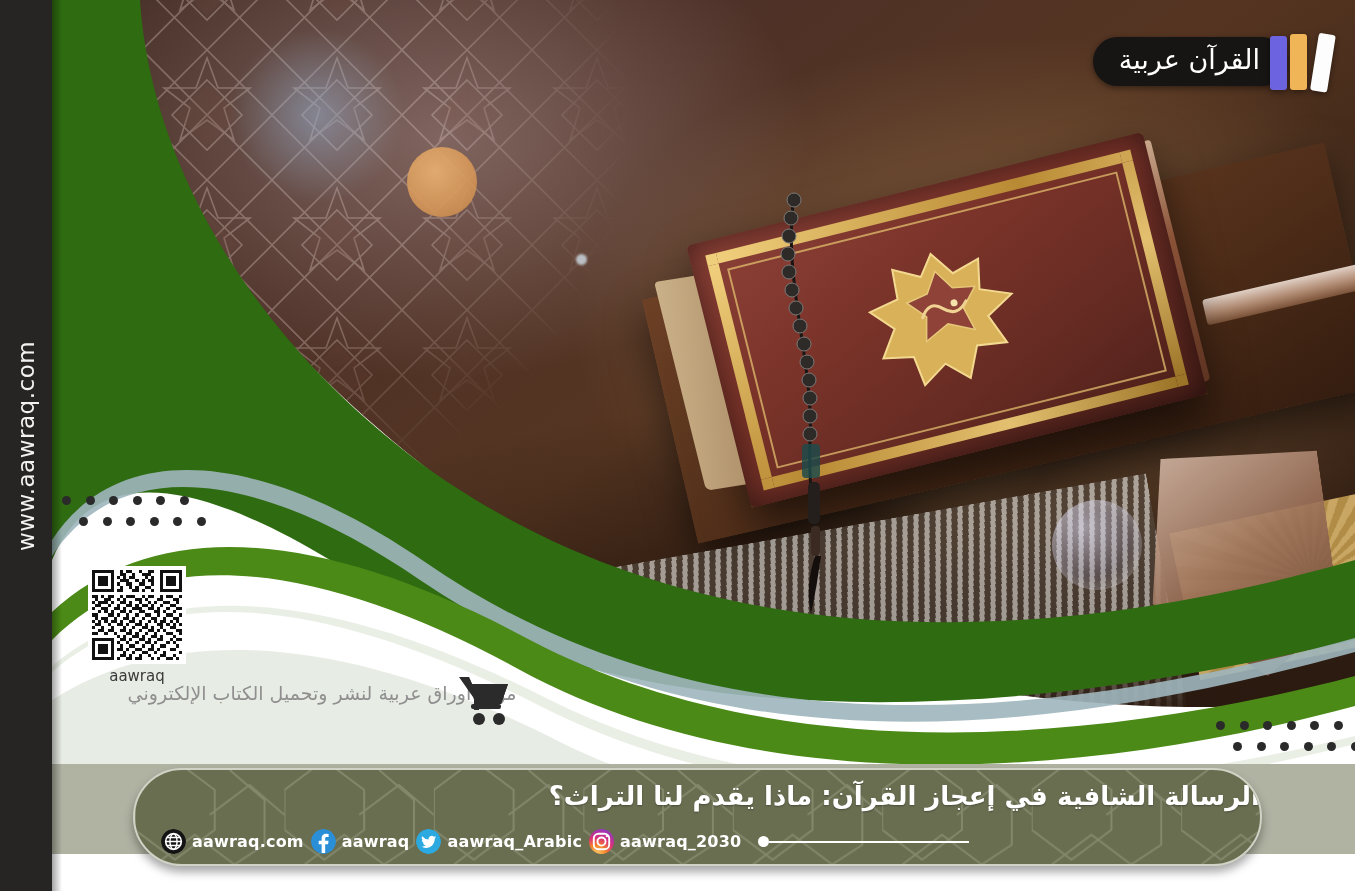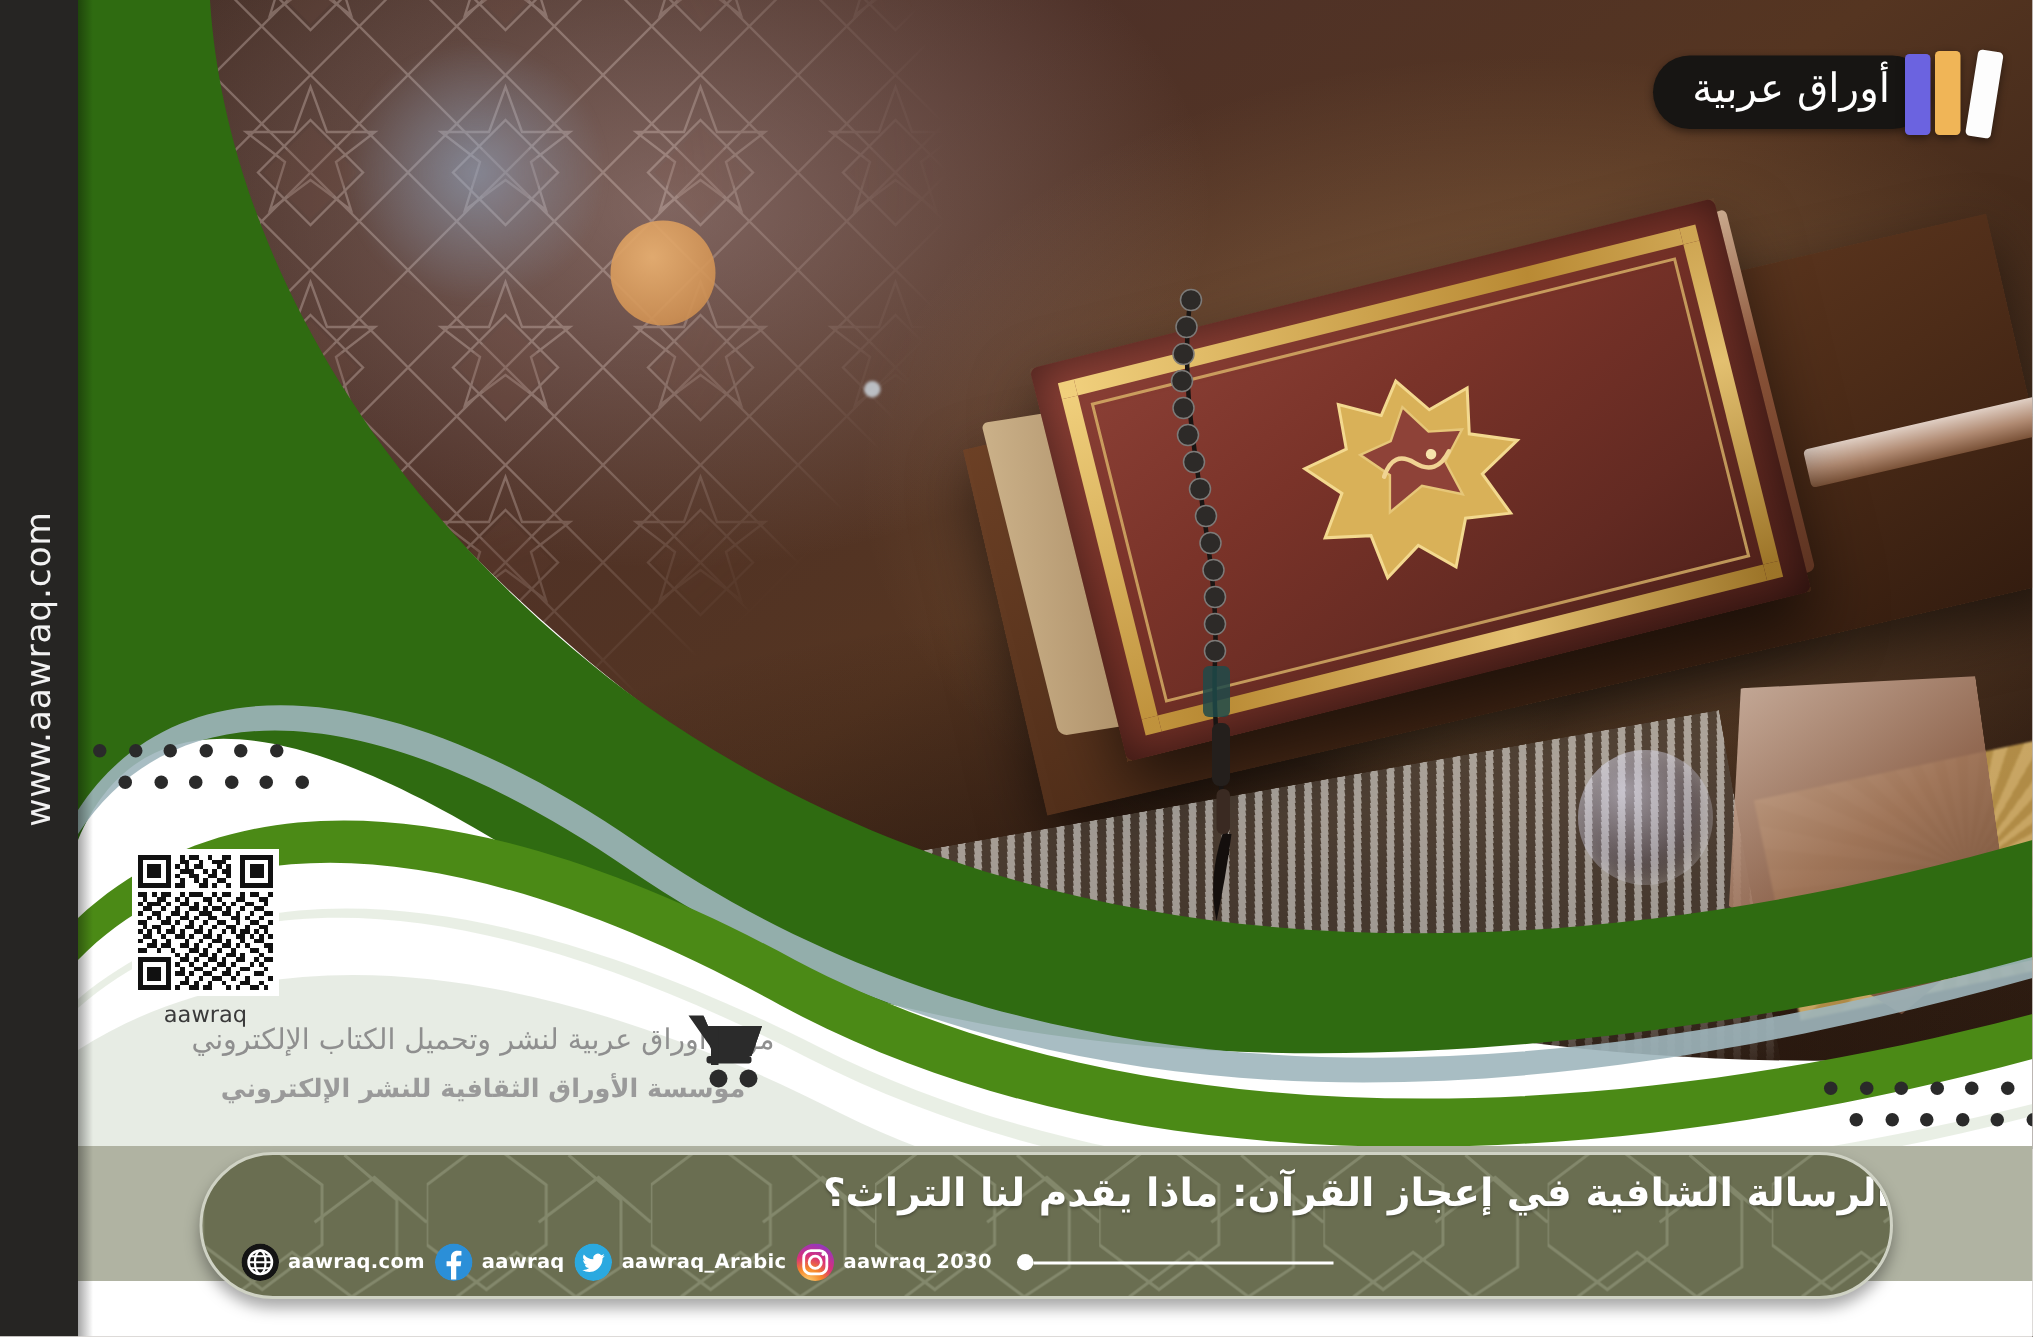--- a/index.html
+++ b/index.html
@@ -304,21 +304,21 @@
     font-family:"DejaVu Sans","Liberation Sans",sans-serif;
     text-shadow:0 1px 2px rgba(0,0,0,.3);
   }
   .social{
     position:absolute; left:26px; bottom:10px;
     display:flex; align-items:center; gap:7px;
     direction:ltr;
   }
   .social .item{ display:flex; align-items:center; gap:6px; }
   .social .name{
-    color:#fff; font-size:13px; font-weight:bold;
+    color:#fff; font-size:16px; font-weight:bold;
     font-family:"DejaVu Sans","Liberation Sans",sans-serif;
     letter-spacing:.2px;
     text-align:center;
   }
   .sicon{ width:25px; height:25px; border-radius:50%; display:block; flex:none; }
   .rule{
     display:flex; align-items:center; gap:0; margin-left:10px;
   }
   .rule .knob{ width:11px; height:11px; border-radius:50%; background:#fff; }
   .rule .line{ width:200px; height:2px; background:#fff; }
@@ -698,33 +698,32 @@
         <rect x="21" y="28" width="1" height="1"></rect>
           <rect x="24" y="28" width="2" height="1"></rect>
         <rect x="27" y="28" width="1" height="1"></rect>
       </g>
     </svg>
     <div class="qr-label">aawraq</div>
   </div>
 
   <div class="tagline">
     <div class="l1">موقع أوراق عربية لنشر وتحميل الكتاب الإلكتروني</div>
-    <div class="l2">مؤسسة الأوراق الثقافية للنشر الإلكتروني</div>
   </div>
   <svg class="cart" width="62" height="62" viewBox="0 0 62 62">
     <path d="M4 6 h10 l3 7 h36 l-7 20 h-25 l-3 -7" fill="#2b2b2b"></path>
     <path d="M14 6 l3 7 h36 l-7 20 h-25 L14 6 Z" fill="#2b2b2b"></path>
     <rect x="16" y="33" width="30" height="5" rx="2" fill="#2b2b2b"></rect>
     <rect x="19" y="13" width="5" height="26" fill="#2b2b2b"></rect>
     <circle cx="24" cy="48" r="6" fill="#2b2b2b"></circle>
     <circle cx="44" cy="48" r="6" fill="#2b2b2b"></circle>
   </svg>
 
   <div class="brand">
-    <div class="brand-pill">أوراق عربية</div>
+    <div class="brand-pill">القرآن عربية</div>
     <div class="brand-books">
       <span class="bk bk1"></span>
       <span class="bk bk2"></span>
       <span class="bk bk3"></span>
     </div>
   </div>
 
   <div class="sage-band"></div>
   <div class="bottom-white"></div>
 

